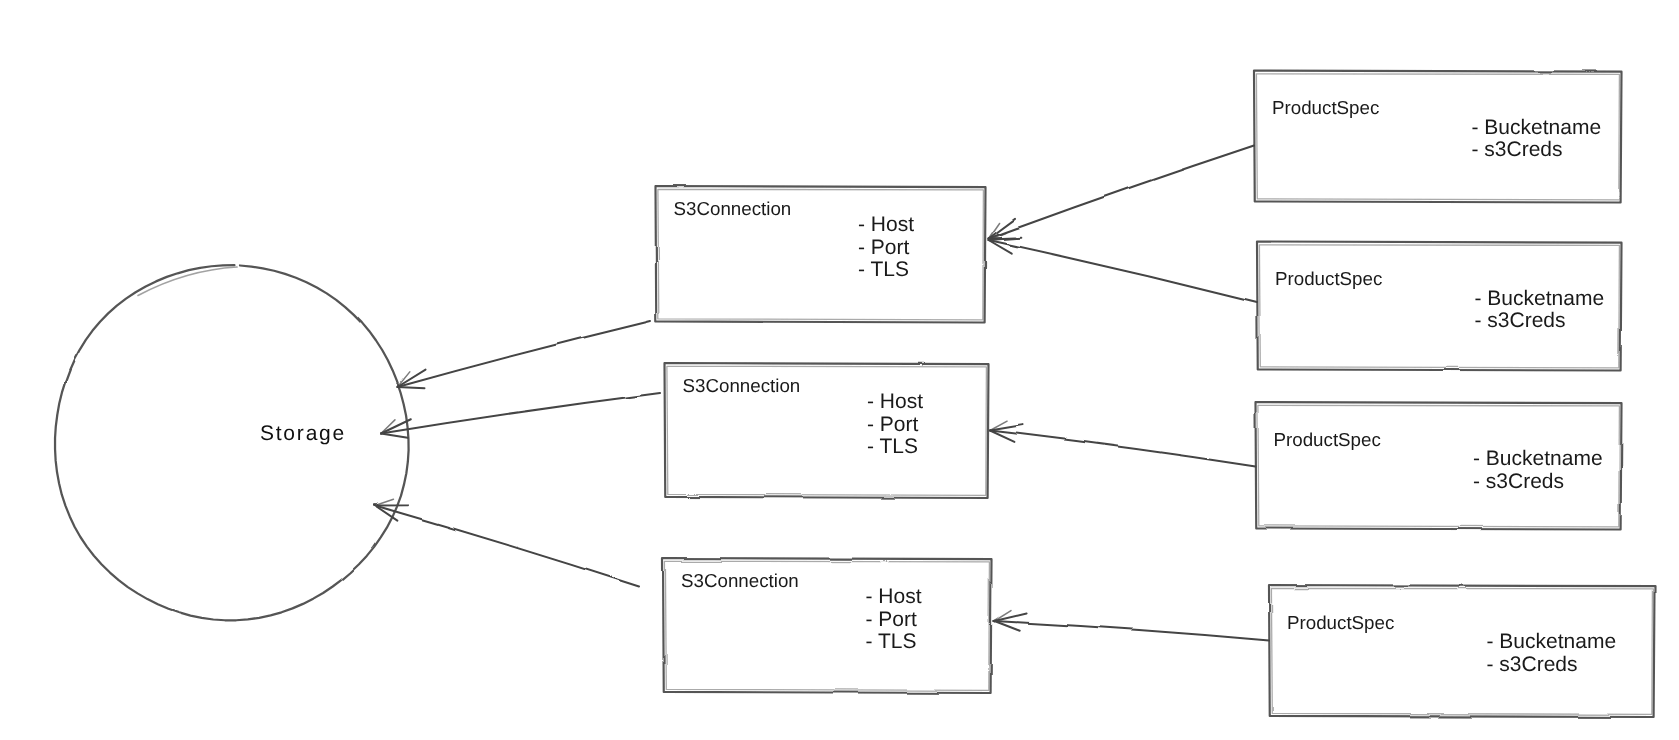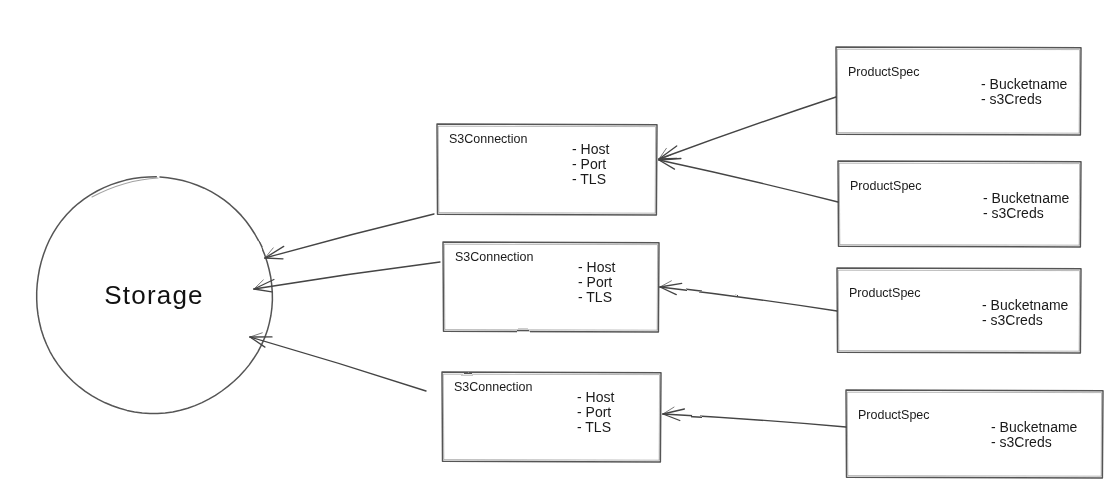--- a/index.html
+++ b/index.html
@@ -30,23 +30,24 @@
   }
   .box-title {
     font-size: 12.5px;
     letter-spacing: 0px;
   }
   .box-attrs {
     font-size: 14px;
     line-height: 15px;
   }
   .circle-label {
-    font-size: 26px;
+    font-size: 14px;
     letter-spacing: 1.2px;
     color: #111111;
+    margin-left: 48px;
   }
 </style>
 </head>
 <body>
 
 <div id="canvas">
 
   <svg id="diagram-svg" viewBox="0 0 1119 493" xmlns="http://www.w3.org/2000/svg">
     <defs>
       <filter id="rough" x="-6%" y="-6%" width="112%" height="112%">

